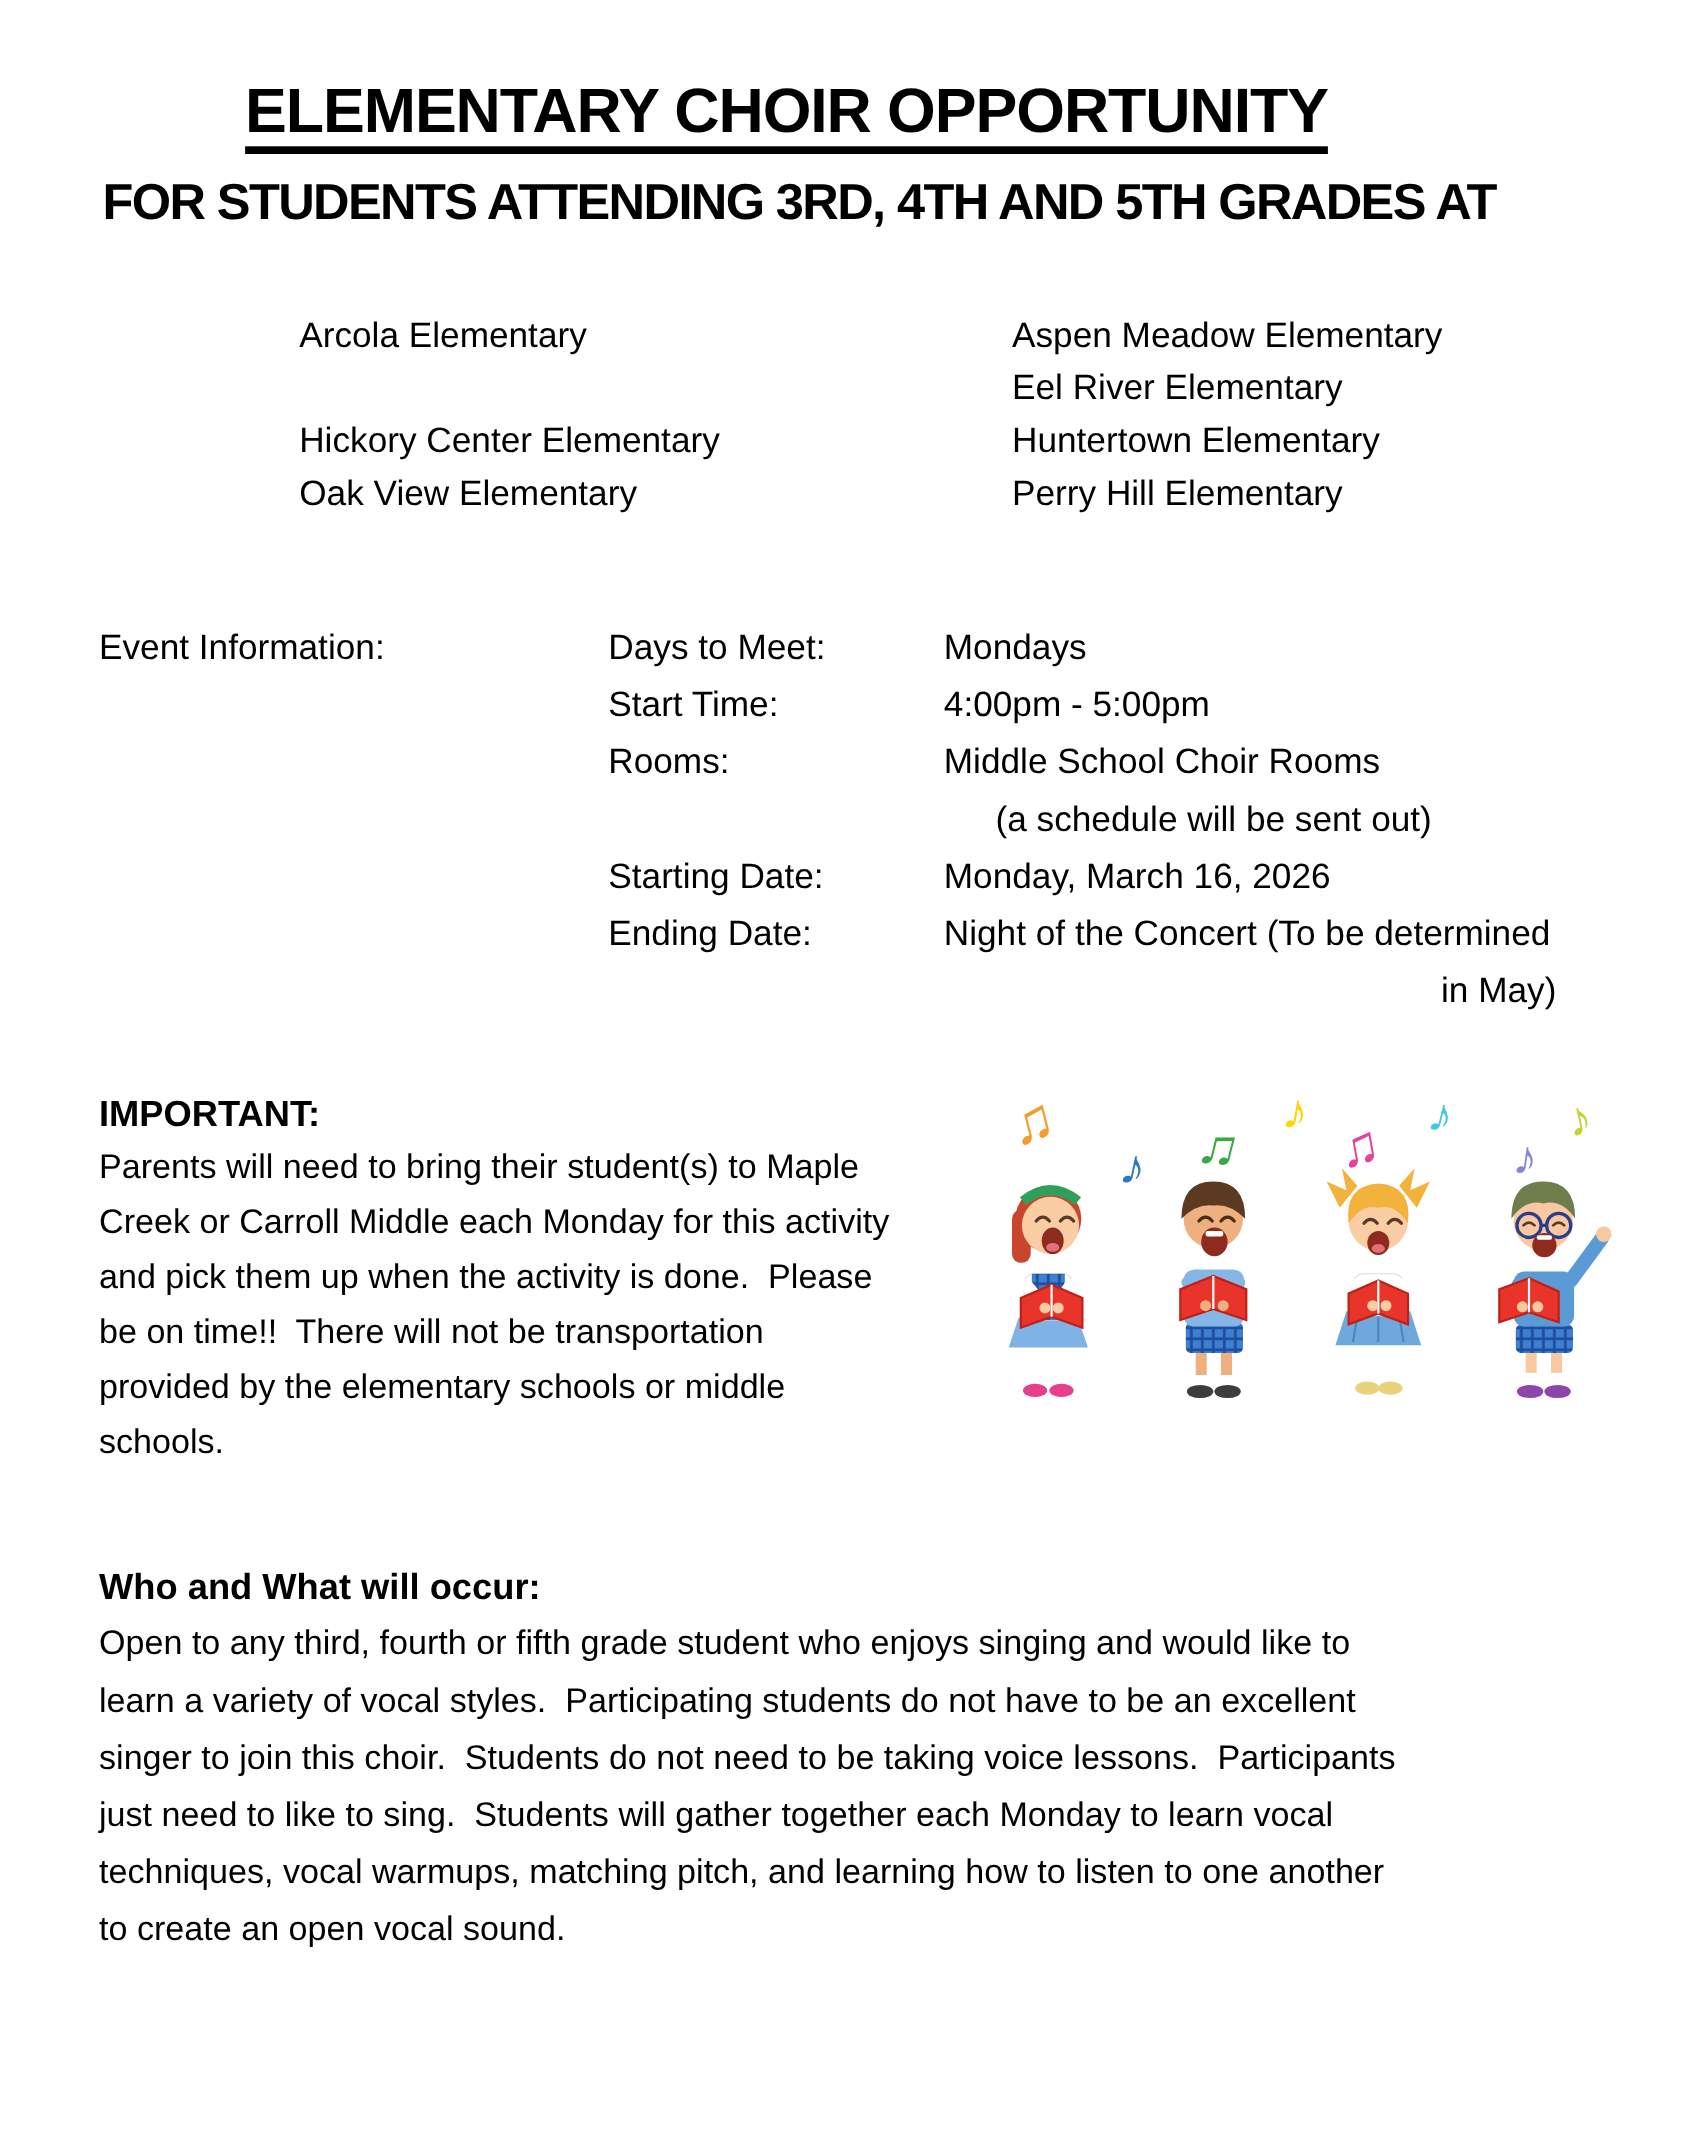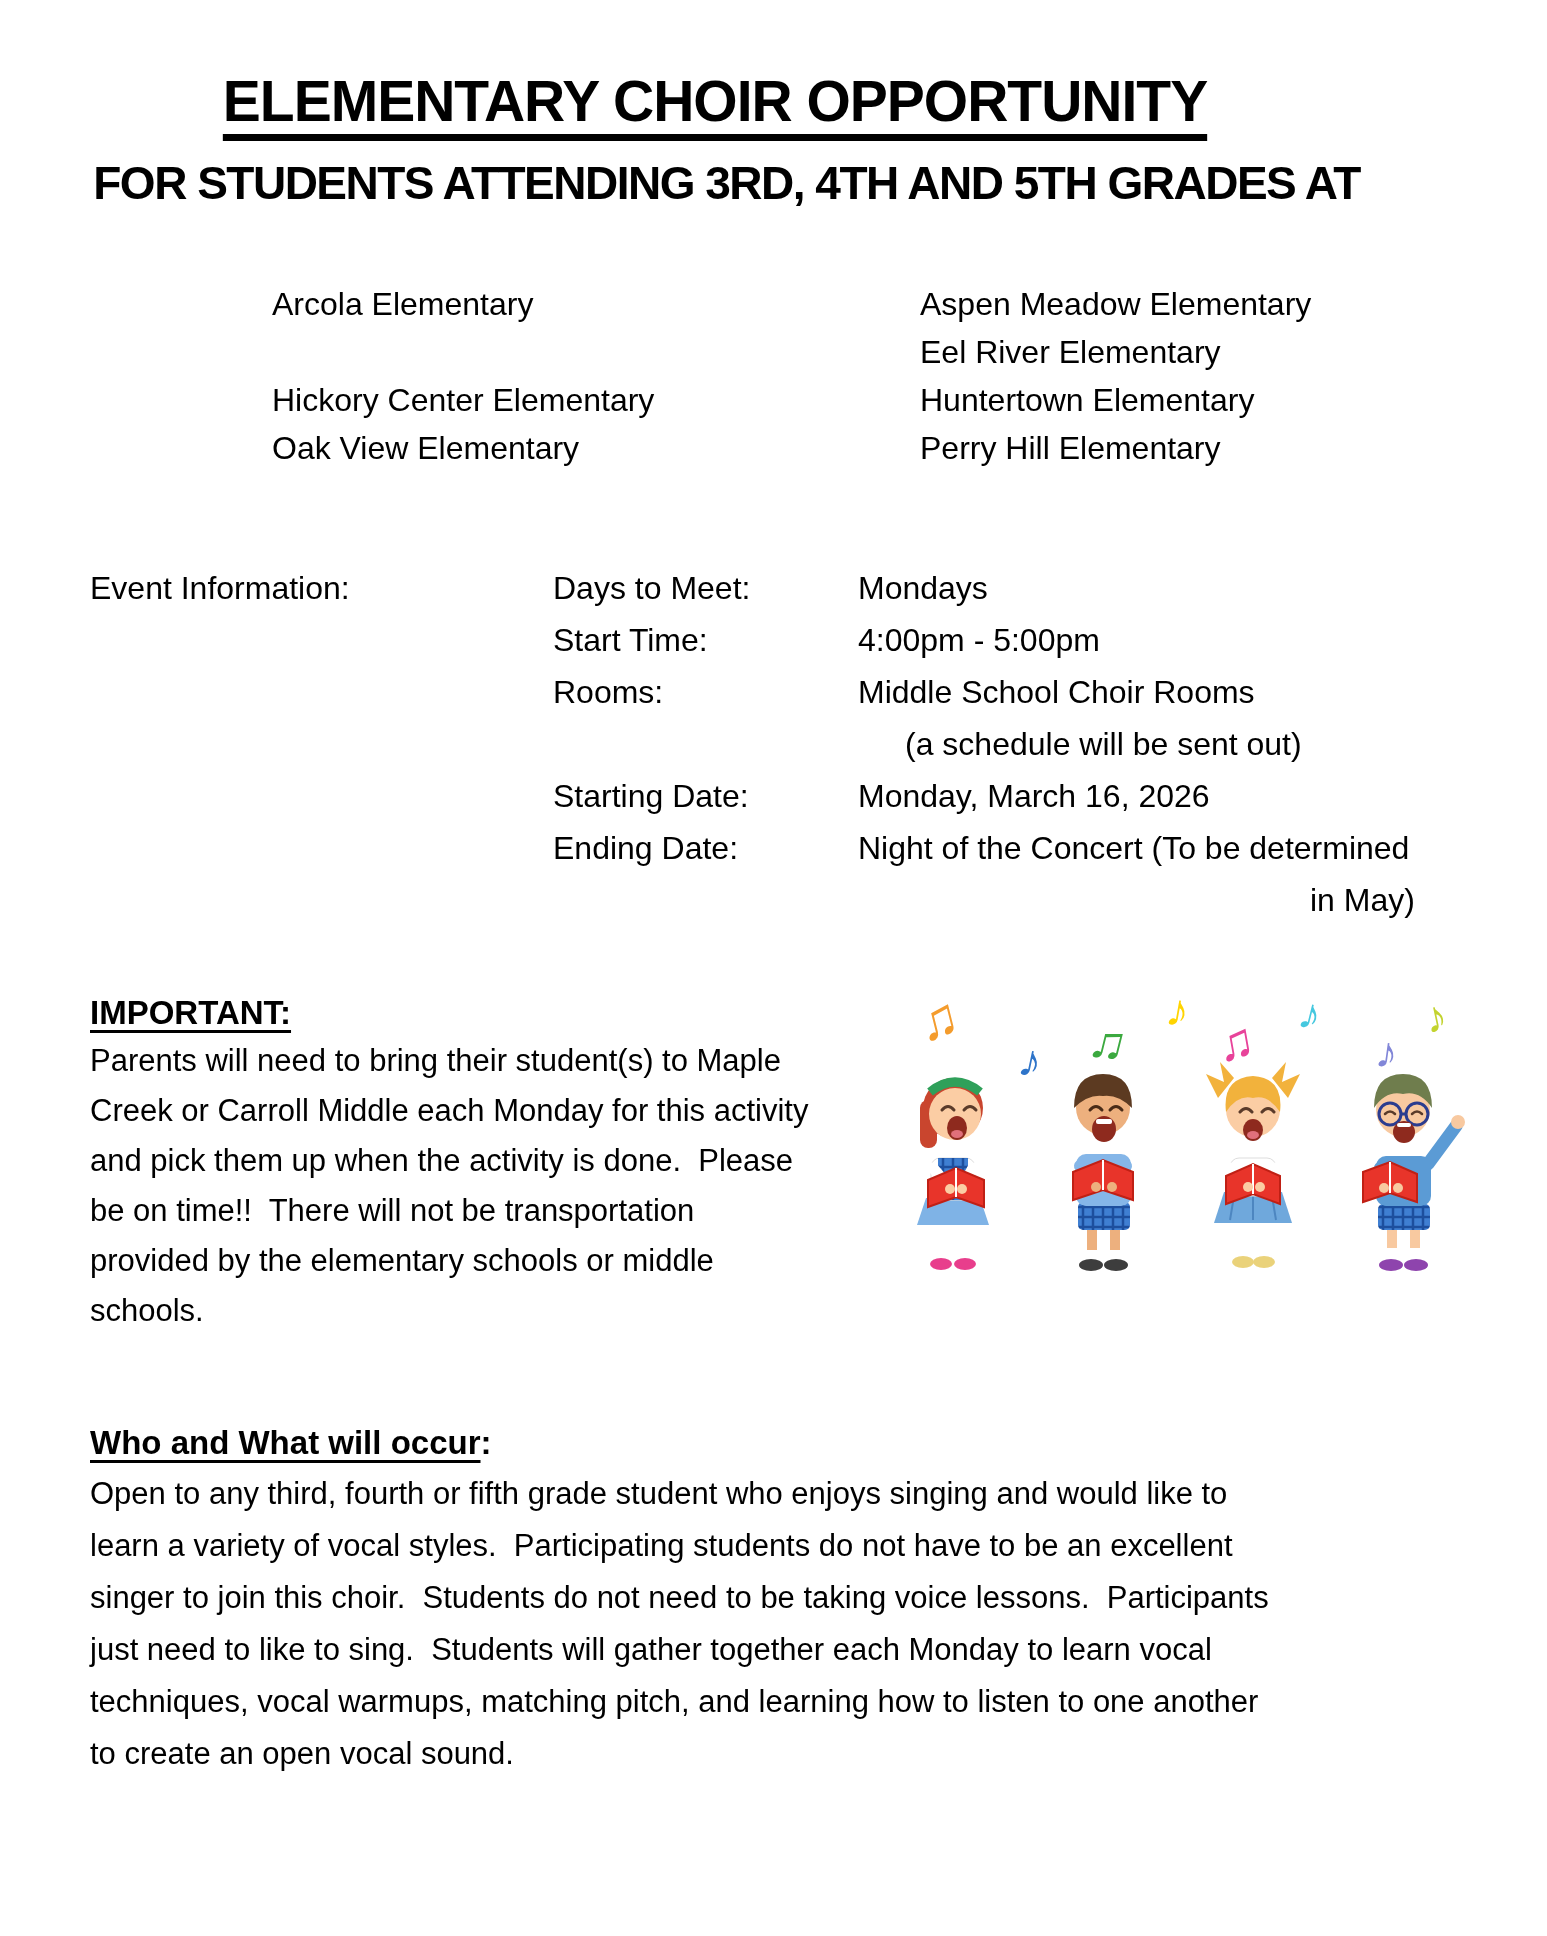--- a/index.html
+++ b/index.html
@@ -38,21 +38,20 @@
   .evt-value{left:827px;margin-left:31px;}
   .ey0{top:570px;} .ey1{top:622px;} .ey2{top:674px;} .ey3{top:726px;}
   .ey4{top:778px;} .ey5{top:830px;text-align:right;} .ey6{top:882px;}
   .evt-indent{left:905px;}
   .evt-inmay{left:1310px;}
   .sec-heading{
     position:absolute;left:90px;
     font-size:33px;font-weight:bold;white-space:nowrap;
   }
   .sec-heading .u{
-    text-decoration:underline;
     text-decoration-thickness:3px;
     text-underline-offset:6px;
   }
   .imp-heading{top:994px;}
   .ww-heading{top:1424px;}
   .body-text{
     position:absolute;left:90px;
     font-size:31px;line-height:50px;
     white-space:pre-wrap;
   }

